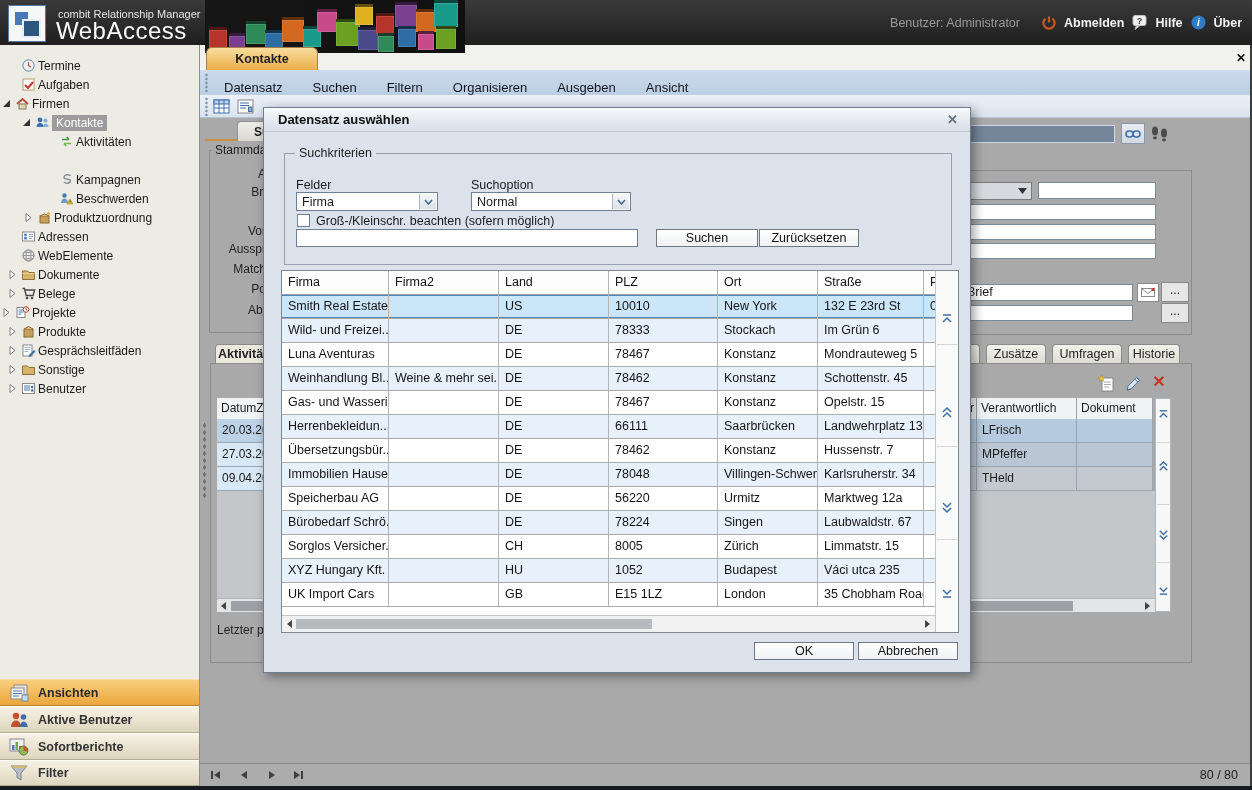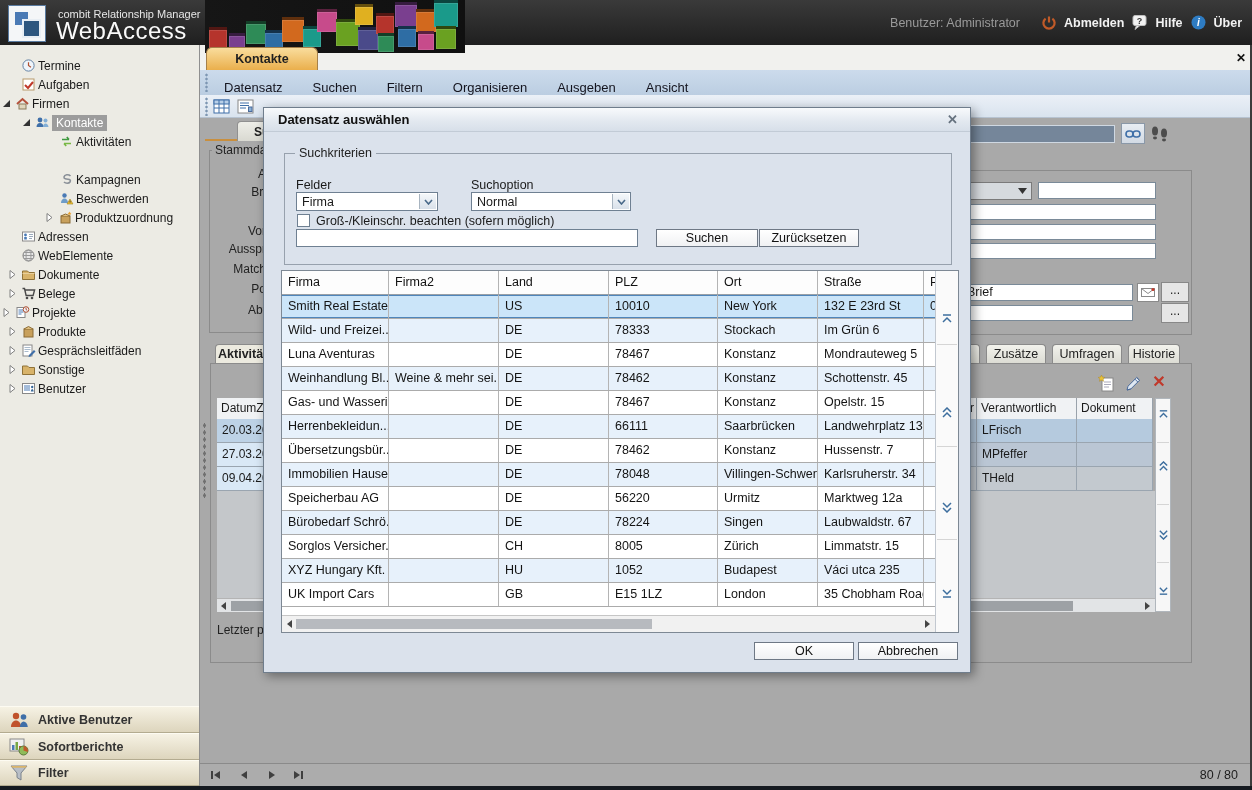--- a/index.html
+++ b/index.html
@@ -437,21 +437,21 @@
         <span class="ti">
           <svg width="15" height="15" viewBox="0 0 15 15">
             <circle cx="5.5" cy="4.5" r="2.2" fill="#4a7ab5"></circle>
             <path d="M2 12c0-3 1.7-4.5 3.5-4.5S9 9 9 12z" fill="#6e9cc8"></path>
             <path d="M11 8l3 5H8z" fill="#f0c030" stroke="#a08020" stroke-width=".6"></path>
             <rect x="10.6" y="9.6" width="0.9" height="2" fill="#333"></rect>
           </svg>
         </span>
       <span>Beschwerden</span>
     </div>
-    <div class="tree-item" style="top:163px;padding-left:43px;">
+    <div class="tree-item" style="top:163px;padding-left:22px;">
       <span class="tw">
           <svg width="9" height="9" viewBox="0 0 9 9">
             <polygon points="2,0.5 7,4.5 2,8.5" fill="#fff" stroke="#808080"></polygon>
           </svg>
         </span>
       <span class="ti">
           <svg width="15" height="15" viewBox="0 0 15 15">
             <rect x="3" y="6" width="9" height="7" fill="#c8a05c" stroke="#8a6a34"></rect>
             <path d="M3 6l4.5-2L12 6" fill="#e0c080" stroke="#8a6a34"></path>
             <path d="M11.5 1.5l.6 1.2 1.3.2-1 1 .3 1.3-1.2-.7-1.2.7.3-1.3-1-1 1.3-.2z" fill="#e8a02c"></path>
@@ -579,20 +579,31 @@
           <svg width="15" height="15" viewBox="0 0 15 15">
             <rect x="1.5" y="2.5" width="12" height="10" fill="#fff" stroke="#888"></rect>
             <path d="M3 5h6M3 7h6M3 9h6" stroke="#4a7ab5"></path>
             <circle cx="11.2" cy="6" r="1.2" fill="#3a6a9a"></circle>
             <path d="M9.8 10.5c.2-1.6 1-2.4 1.4-2.4.6 0 1.3.9 1.5 2.4z" fill="#3a6a9a"></path>
           </svg>
         </span>
       <span>Benutzer</span>
     </div>
 
+    <div class="panel sel" style="top:634px;">
+      <span>
+          <svg width="22" height="20" viewBox="0 0 22 20">
+            <rect x="6" y="2" width="13" height="10" fill="#e8e4da" stroke="#8a8a8a"></rect>
+            <rect x="3" y="5" width="13" height="11" fill="#f6f2e8" stroke="#8a8a8a"></rect>
+            <path d="M5 8h9M5 10.5h9M5 13h6" stroke="#4a7ab5"></path>
+            <rect x="14" y="12" width="6" height="6" fill="#c8dcf0" stroke="#6a8ab0"></rect>
+          </svg>
+        </span>
+      <span>Ansichten</span>
+    </div>
     <div class="panel" style="top:661px;">
       <span>
           <svg width="22" height="20" viewBox="0 0 22 20">
             <circle cx="8" cy="6" r="3.2" fill="#c0522b"></circle>
             <path d="M3 17c0-4 2.3-6.5 5-6.5s5 2.5 5 6.5z" fill="#c0522b"></path>
             <circle cx="15.5" cy="7" r="2.8" fill="#3f6fa8"></circle>
             <path d="M11.8 17c.3-3.4 2-5.6 3.7-5.6 2.2 0 4 2.2 4.3 5.6z" fill="#3f6fa8"></path>
           </svg>
         </span>
       <span>Aktive Benutzer</span>

